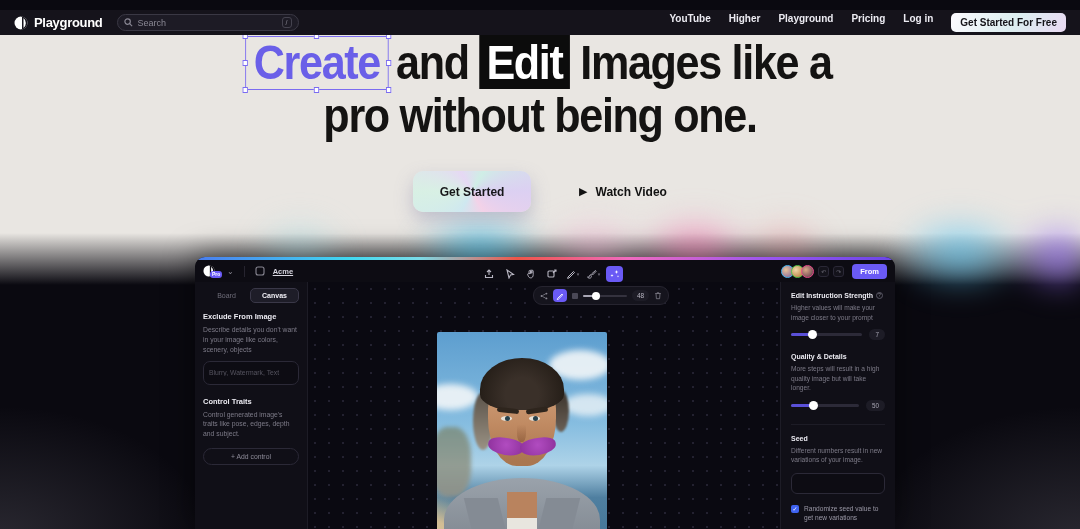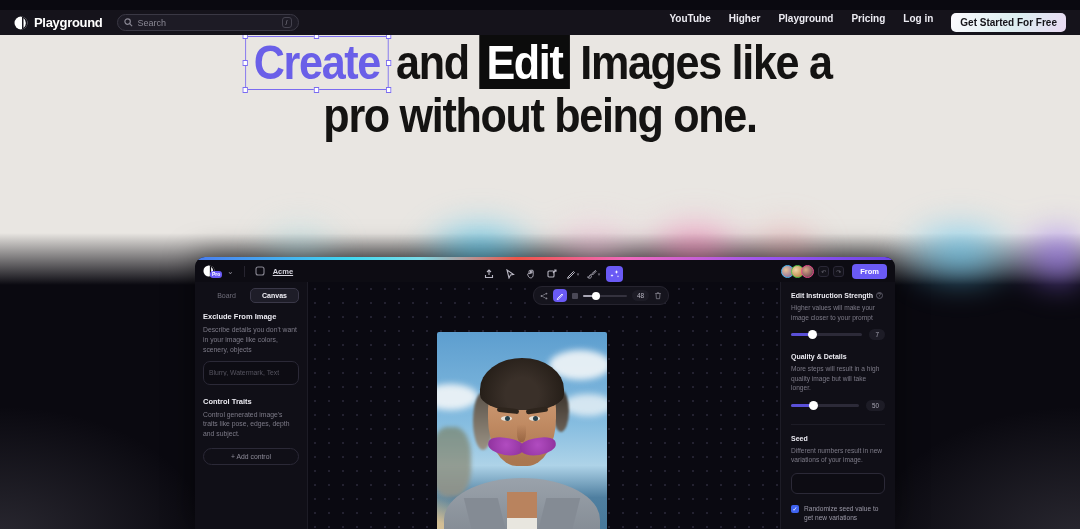--- a/index.html
+++ b/index.html
@@ -229,20 +229,27 @@
             <span class="handle h-bl"></span>
             <span class="handle h-bm"></span>
             <span class="handle h-br"></span>
           </span></span>
       <span>and</span>
       <span class="t-edit">Edit</span>
       <span>Images like a</span><br>
       <span>pro without being one.</span>
     </h1>
   </div>
+  <div class="hero-actions">
+    <button class="btn-get-started">Get Started</button>
+    <div class="watch">
+      <span class="play">▶</span>
+      <span class="wlabel">Watch Video</span>
+    </div>
+  </div>
 
   <div class="app">
     <div class="rainbow"></div>
 
     <div class="app-header" style="position:relative;">
       <div class="app-logo-wrap">
         <svg width="12" height="12" viewBox="0 0 14 14">
           <circle cx="7" cy="7" r="6.5" fill="#fff"></circle>
           <path d="M7 .5 a6.5 6.5 0 0 1 0 13 z" fill="#0d0c13"></path>
           <rect x="6" y="1" width="2" height="12" fill="#fff"></rect>

